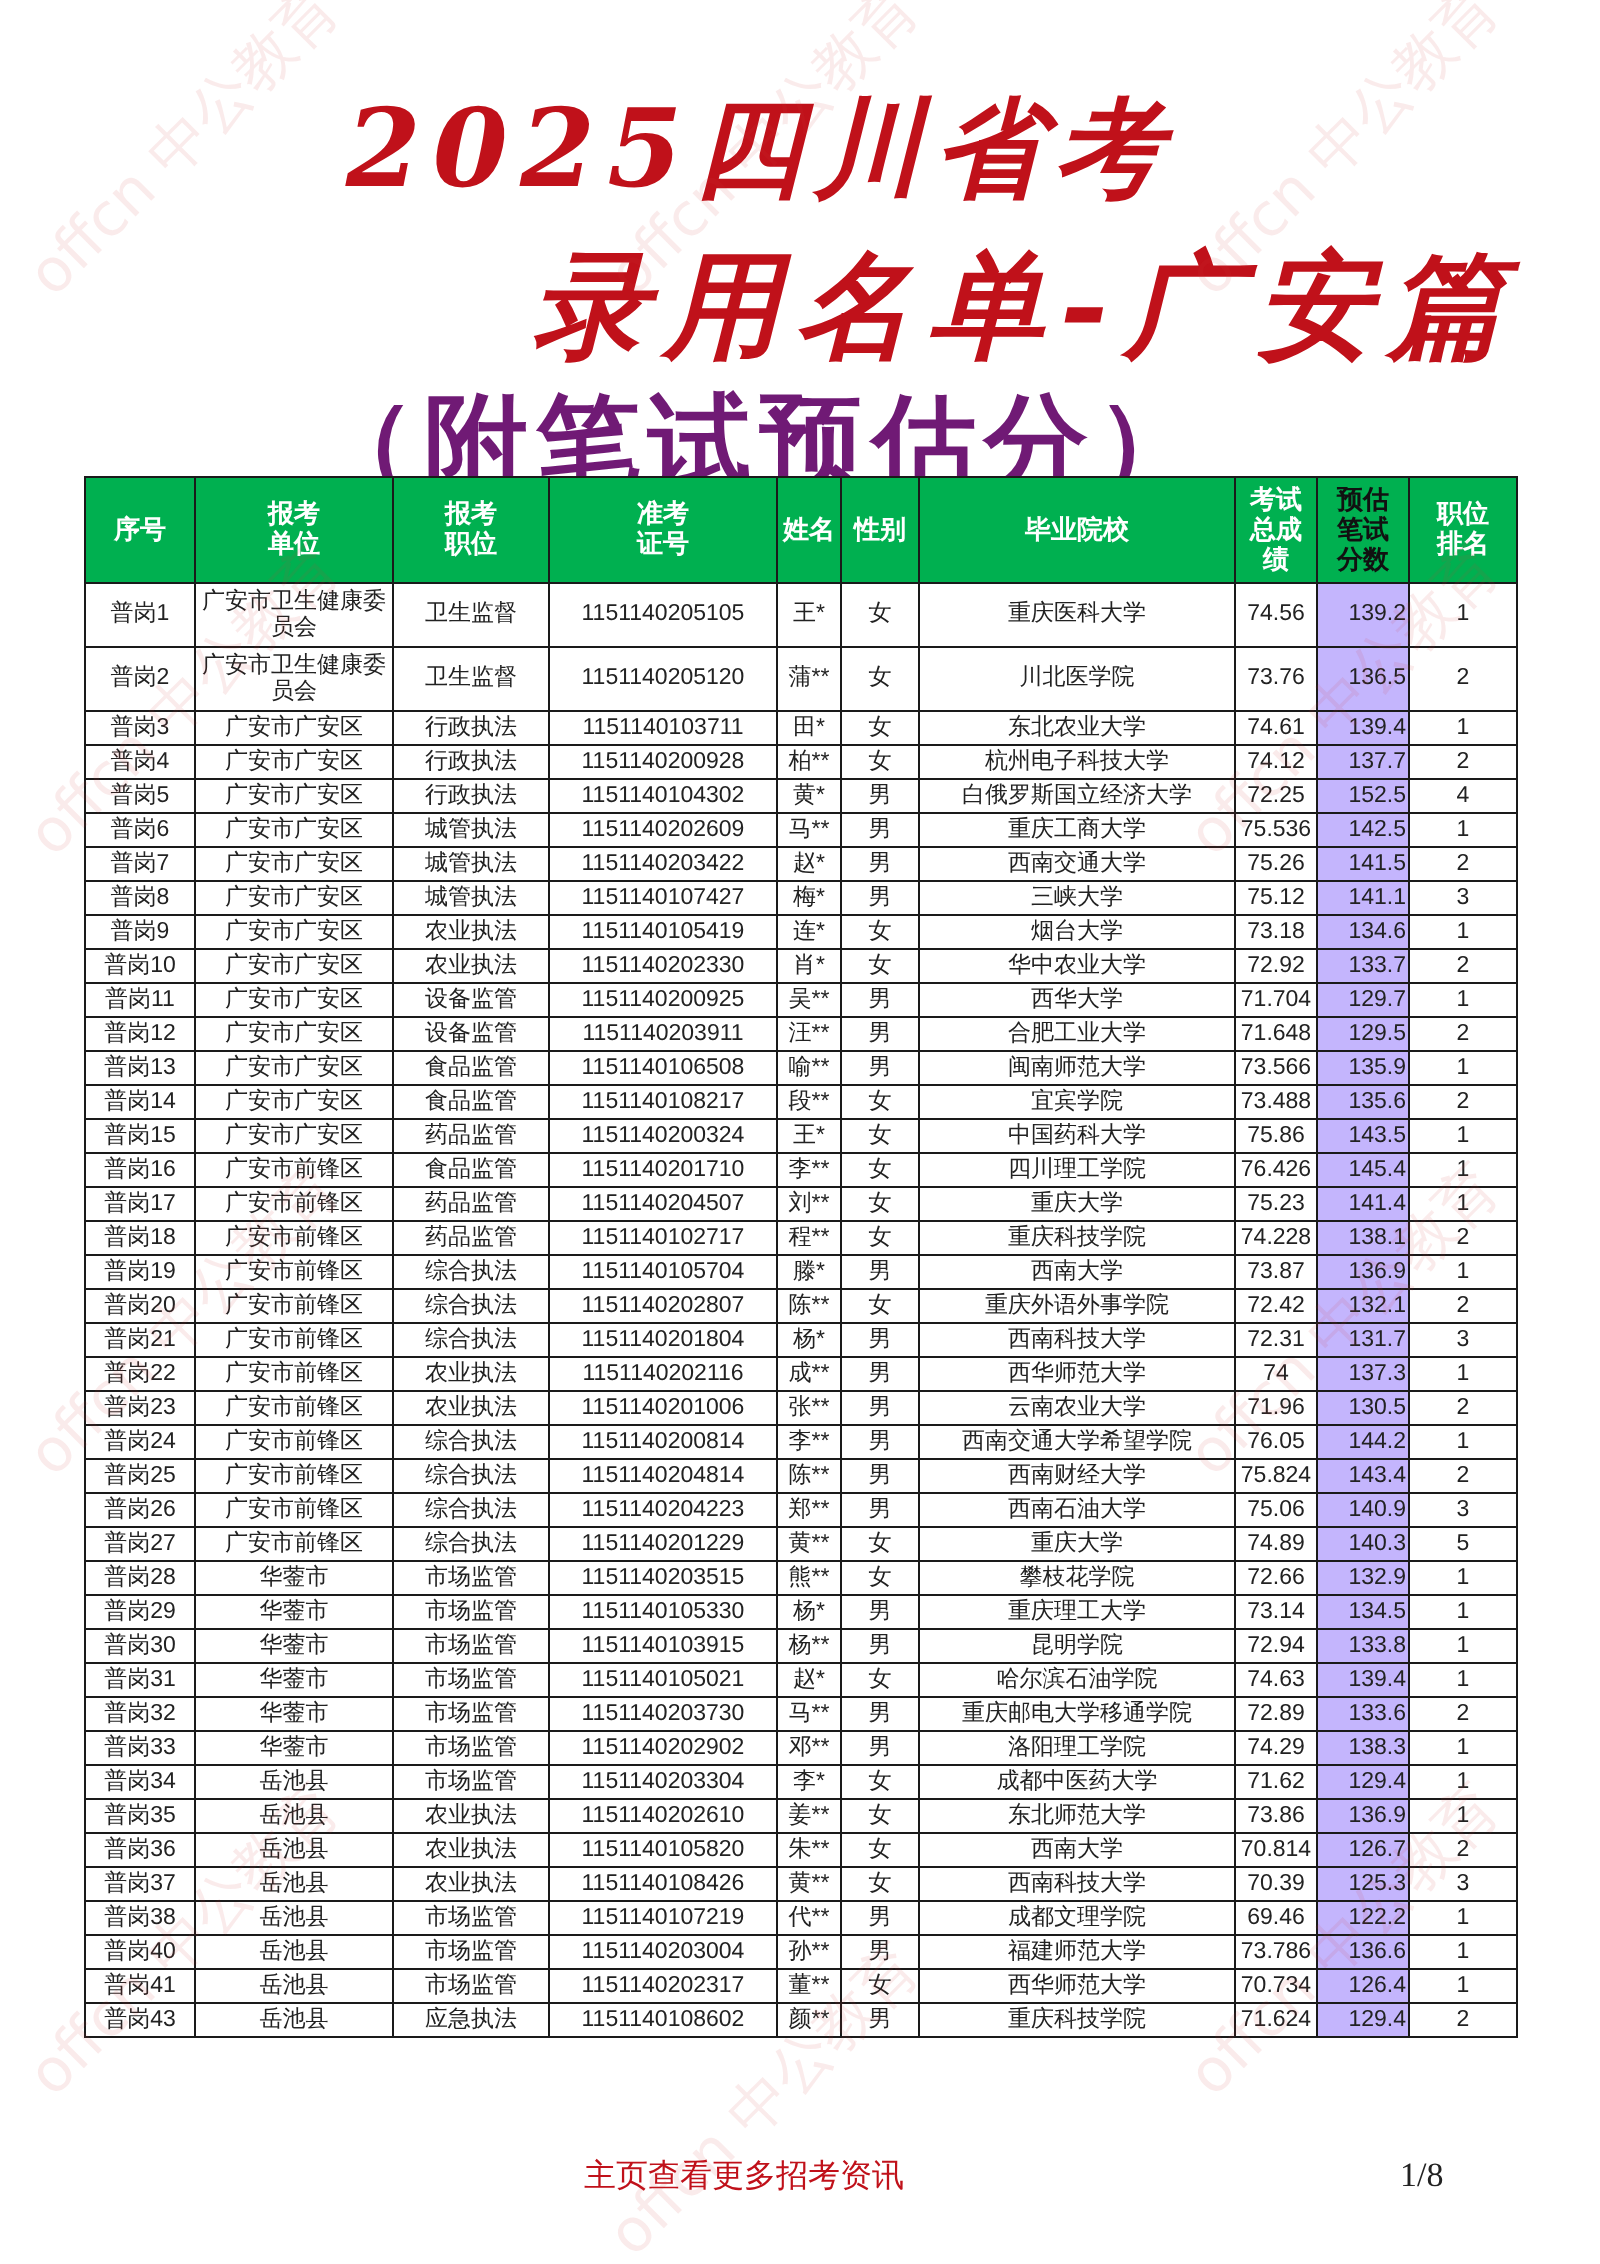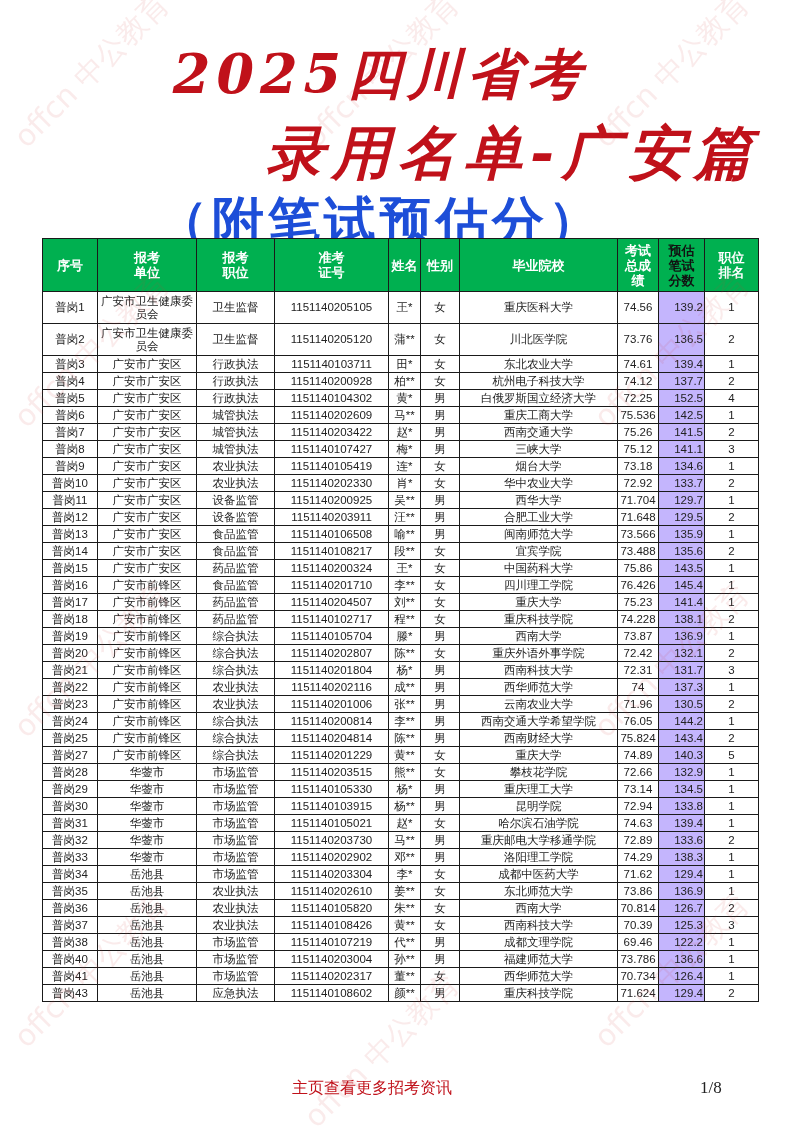--- a/index.html
+++ b/index.html
@@ -11,21 +11,21 @@
     position: absolute; color: rgba(210, 60, 60, 0.10); font-size: 30px; font-weight: normal;
     transform: rotate(-45deg); white-space: nowrap; pointer-events: none; z-index: 5;
     font-family: "DejaVu Sans", sans-serif;
   }
   .title {
     position: absolute; left: 0; width: 760px; text-align: center;
     font-family: "DejaVu Serif", serif; font-weight: bold; letter-spacing: 6px; margin-top: 17px;
   }
   .title.t1 { top: 22px; font-size: 54px; color: #c0111a; font-style: italic; }
   .title.t2 { top: 98px; font-size: 58px; color: #c0111a; font-style: italic; letter-spacing: 8px; text-align: right; }
-  .title.t3 { top: 170px; font-size: 52px; color: #1d4ed8; letter-spacing: 4px; }
+  .title.t3 { top: 170px; font-size: 52px; color: #701a75; letter-spacing: 4px; }
   table.roster {
     position: absolute; left: 42px; top: 238px; width: 716px;
     border-collapse: collapse; table-layout: fixed; z-index: 2;
   }
   table.roster th, table.roster td {
     border: 1px solid #1a1a1a; text-align: center; padding: 0 1px; overflow: hidden;
   }
   table.roster th {
     background: #00b050; color: #ffffff; font-weight: bold; font-size: 13px; line-height: 15px;
     height: 52px; font-family: "DejaVu Sans", sans-serif;
@@ -417,20 +417,32 @@
         <td>综合执法</td>
         <td>1151140204814</td>
         <td>陈**</td>
         <td>男</td>
         <td>西南财经大学</td>
         <td>75.824</td>
         <td class="score">143.4</td>
         <td>2</td>
       </tr>
       <tr>
+        <td>普岗26</td>
+        <td>广安市前锋区</td>
+        <td>综合执法</td>
+        <td>1151140204223</td>
+        <td>郑**</td>
+        <td>男</td>
+        <td>西南石油大学</td>
+        <td>75.06</td>
+        <td class="score">140.9</td>
+        <td>3</td>
+      </tr>
+      <tr>
         <td>普岗27</td>
         <td>广安市前锋区</td>
         <td>综合执法</td>
         <td>1151140201229</td>
         <td>黄**</td>
         <td>女</td>
         <td>重庆大学</td>
         <td>74.89</td>
         <td class="score">140.3</td>
         <td>5</td>

